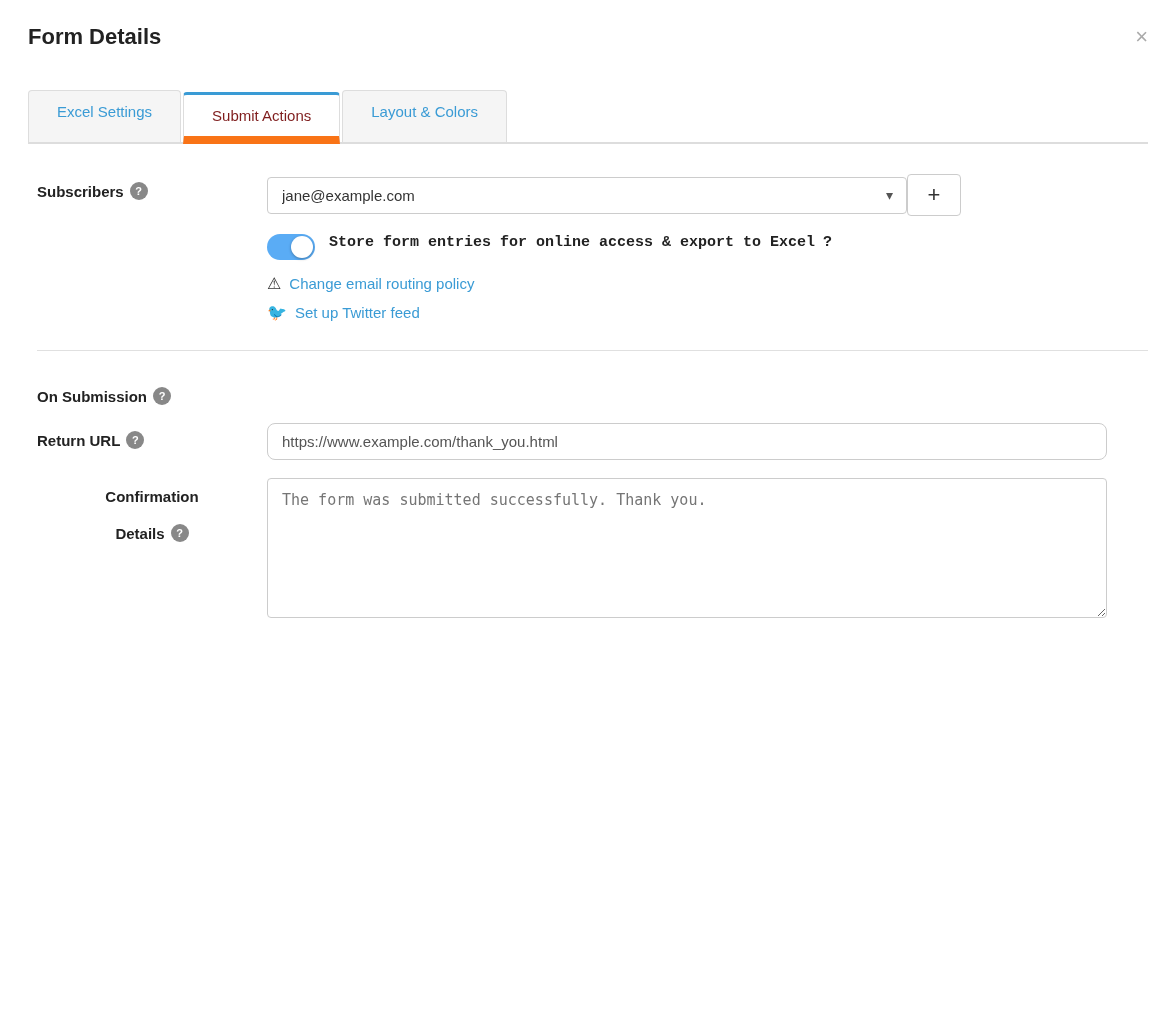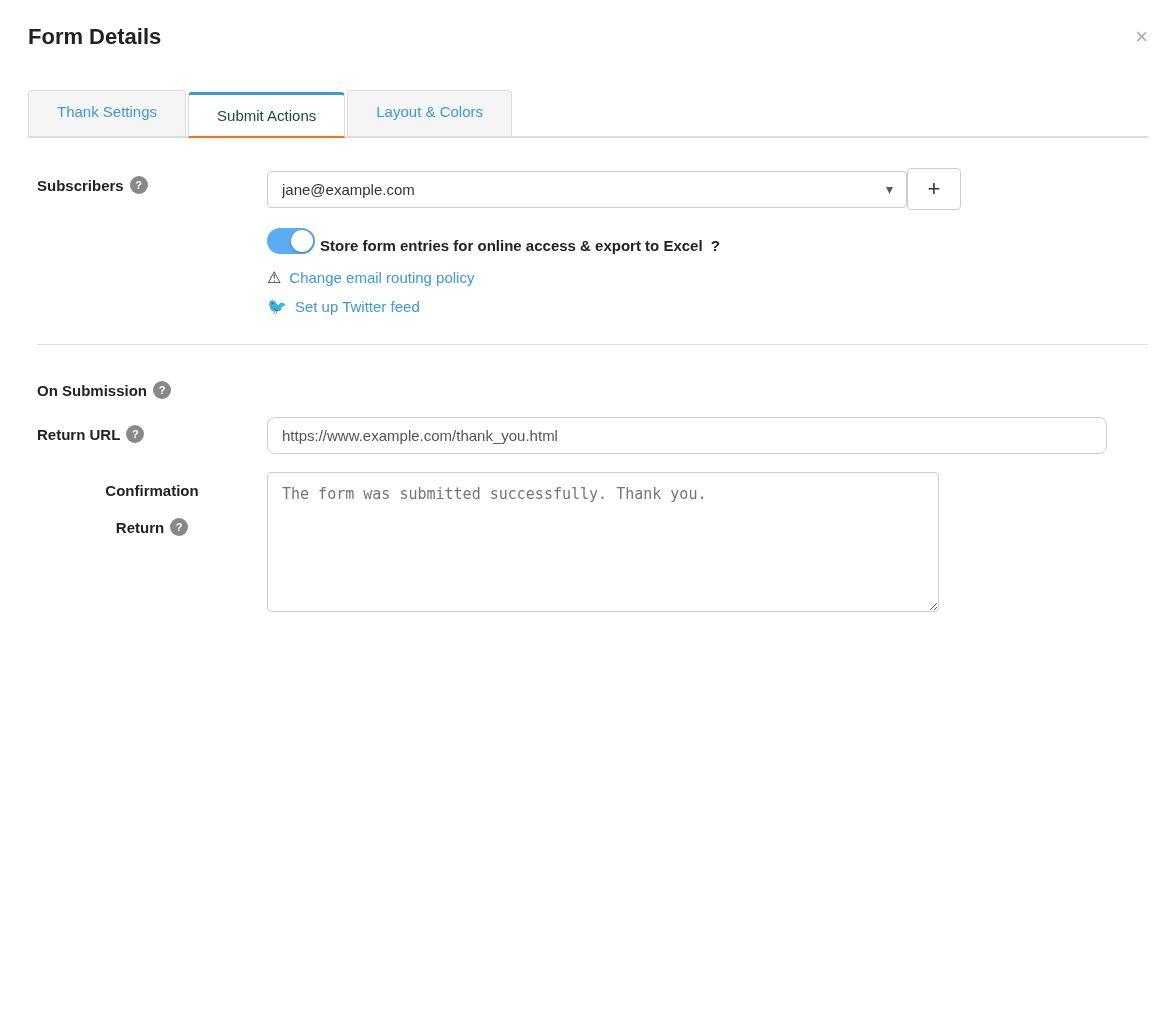--- a/index.html
+++ b/index.html
@@ -47,28 +47,28 @@
       font-size: 15px;
       color: #3a9bd5;
       background: #f5f5f5;
       border: 1px solid #ddd;
       border-bottom: none;
       margin-right: 2px;
       border-radius: 4px 4px 0 0;
       user-select: none;
     }
     .tab.active {
-      color: #14532d;
+      color: #7f1d1d;
       background: #fff;
       border-top: 3px solid #3a9bd5;
       font-weight: 500;
       position: relative;
       bottom: -2px;
       z-index: 1;
-      border-bottom: 2px solid #f97316;
+      border-bottom: 8px solid #f97316;
     }
     
     .content {
       padding: 30px 0 0 0;
       margin-left: 9px;
     }
     .form-section {
       padding-bottom: 28px;
       border-bottom: 1px solid #e0e0e0;
       margin-bottom: 28px;
@@ -148,24 +148,25 @@
       color: #333;
       cursor: pointer;
       display: flex;
       align-items: center;
       justify-content: center;
       flex-shrink: 0;
     }
     
     .toggle-row {
       display: flex;
-      align-items: flex-end;
-      gap: 5px;
+      align-items: flex-start;
+      gap: 14px;
       margin-left: 230px;
       margin-bottom: 14px;
+      font-family: Liberation Mono, monospace;
     }
     .toggle-switch {
       position: relative;
       width: 48px;
       height: 26px;
       flex-shrink: 0;
     }
     .toggle-track {
       width: 48px;
       height: 26px;
@@ -251,21 +252,21 @@
       width: 840px;
       border: 1px solid #ccc;
       border-radius: 8px;
       padding: 9px 14px;
       font-size: 15px;
       color: #555;
       outline: none;
     }
     
     .textarea-field {
-      width: 672px;
+      width: 840px;
       height: 140px;
       border: 1px solid #ccc;
       border-radius: 4px;
       padding: 12px 14px;
       font-size: 15px;
       color: #aaa;
       outline: none;
       resize: vertical;
     }
   </style>
@@ -274,21 +275,21 @@
 
 <div class="dialog">
 
   <div class="dialog-header">
     <h1 class="dialog-title">Form Details</h1>
     <button class="close-btn">×</button>
   </div>
 
   <div class="tabs-bar">
     <div class="tab">
-      <span>Thank Settings</span>
+      <span>Excel Settings</span>
     </div>
     <div class="tab active">
       <span>Submit Actions</span>
     </div>
     <div class="tab">
       <span>Layout &amp; Colors</span>
     </div>
   </div>
 
   <div class="content">
@@ -349,21 +350,21 @@
         </div>
         <div class="form-control">
           <input type="text" class="text-input" value="https://www.example.com/thank_you.html" style="">
         </div>
       </div>
 
       <div class="form-row">
         <div class="form-label" style="flex-direction:column; align-items:center; gap:19px; padding-top:10px;">
           <span>Confirmation</span>
           <span style="display:flex; align-items:center; gap:6px;">
-            <span>Return</span>
+            <span>Details</span>
             <span class="help-icon">?</span>
           </span>
         </div>
         <div class="form-control">
           <textarea class="textarea-field" placeholder="The form was submitted successfully. Thank you." style=""></textarea>
         </div>
       </div>
 
     </div>
 

